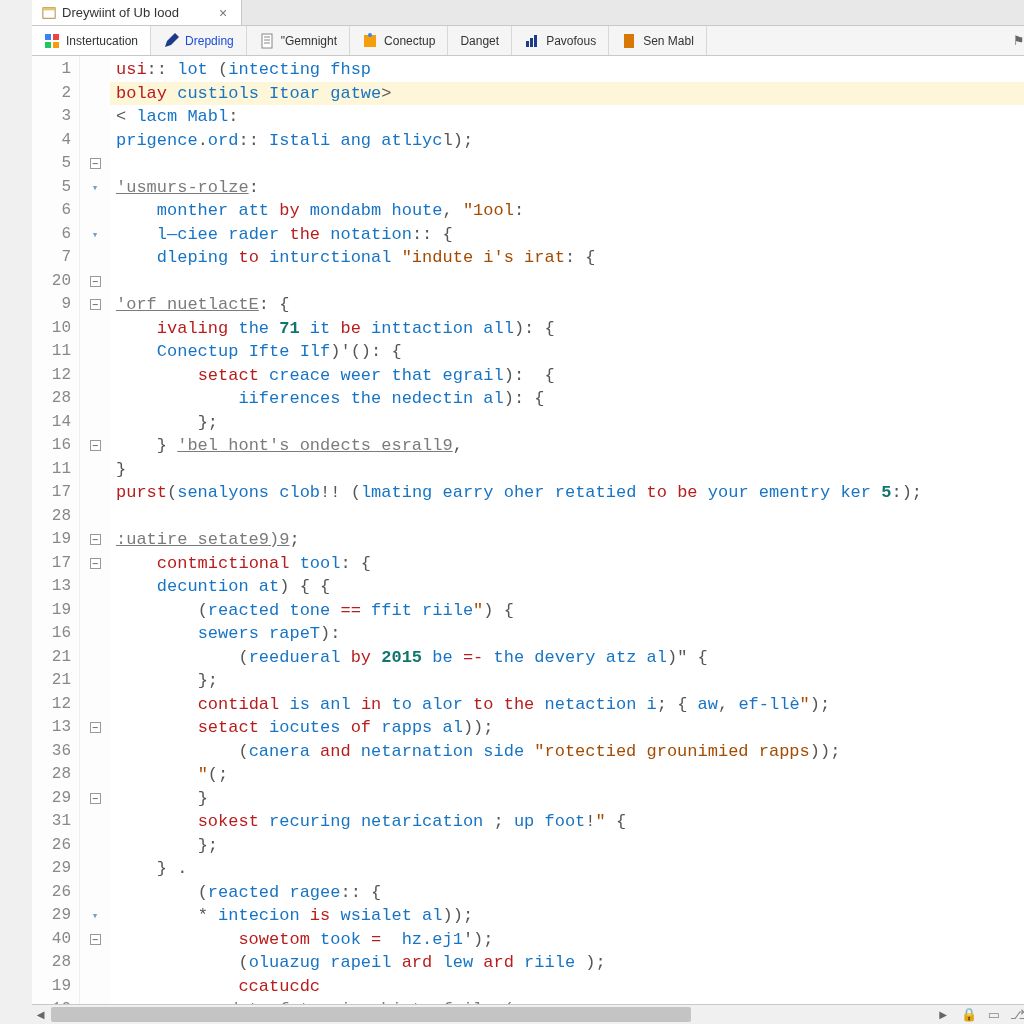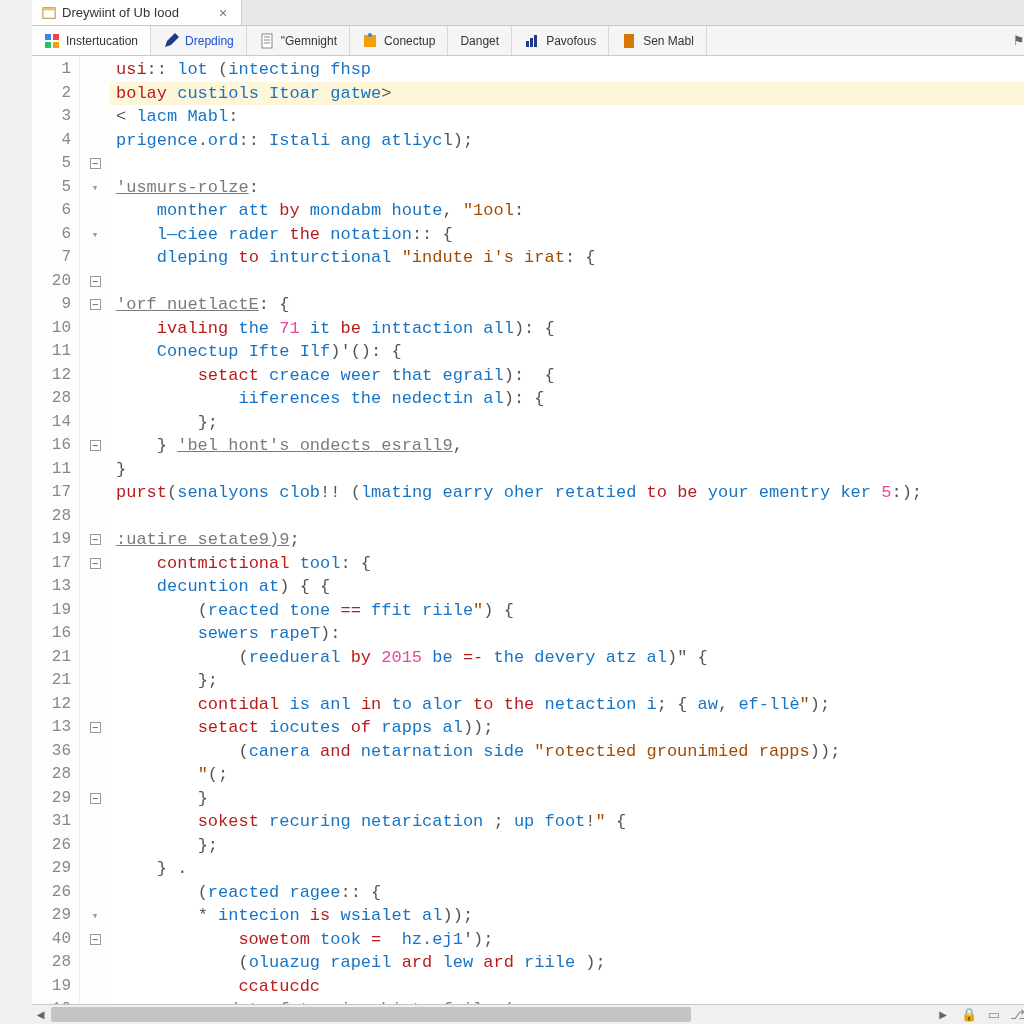--- a/index.html
+++ b/index.html
@@ -38,21 +38,21 @@
   .bottom { height: 20px; display: flex; background: #f0f0f0; border-top: 1px solid #c8c8c8; align-items: stretch; }
   .hscroll-l, .hscroll-r { width: 17px; display: flex; align-items: center; justify-content: center; color: #666; font-size: 10px; }
   .hscroll-track { flex: 1; position: relative; background: #f0f0f0; }
   .hscroll-thumb { position: absolute; top: 2px; bottom: 2px; left: 2px; width: 640px; background: #c4c4c4; border-radius: 2px; }
   .status-icons { display: flex; align-items: center; gap: 10px; padding: 0 10px; color: #888; }
 
   
   .kw  { color: #b91c1c; }  
   .id  { color: #1774c4; }  
   .str { color: #a34b00; }  
-  .num { color: #ec4899; }  
+  .num { color: #0f766e; font-weight: bold; }  
   .cm  { color: #7b7b7b; text-decoration: underline; }  
   .op  { color: #555; }
 </style>
 </head>
 <body>
 
 <div class="app">
 
   <div class="file-tabs">
     <div class="file-tab">

